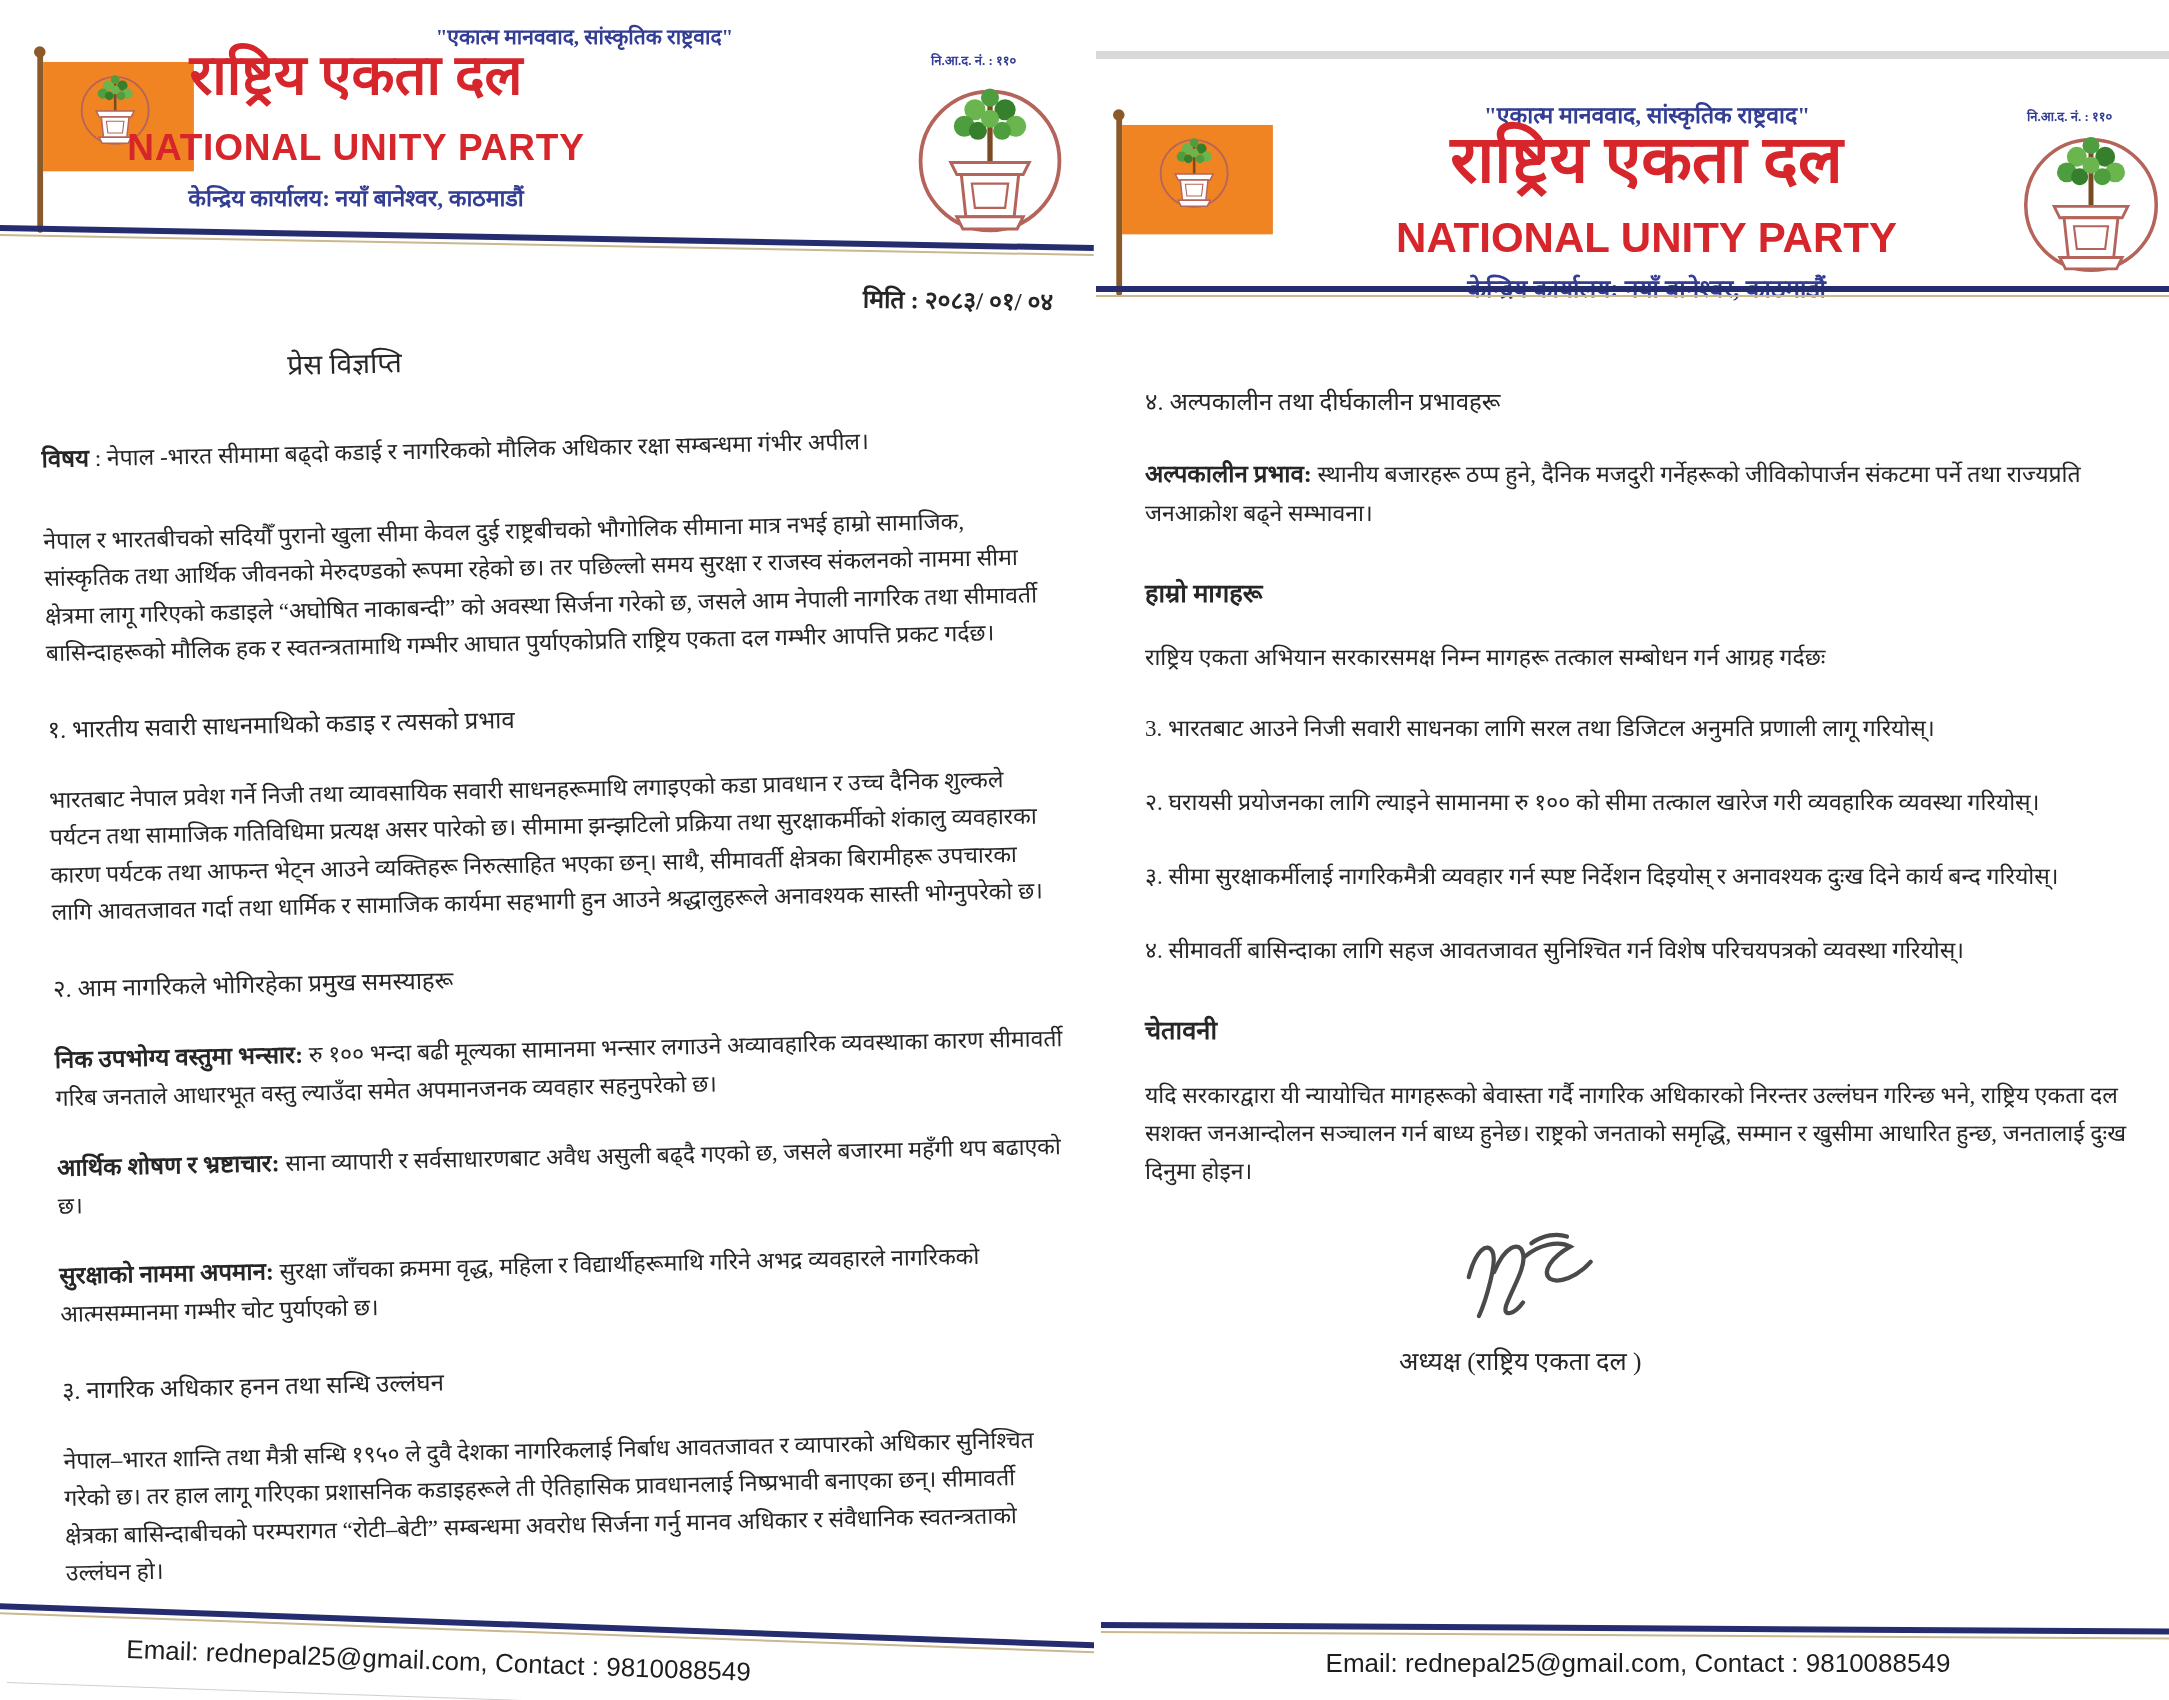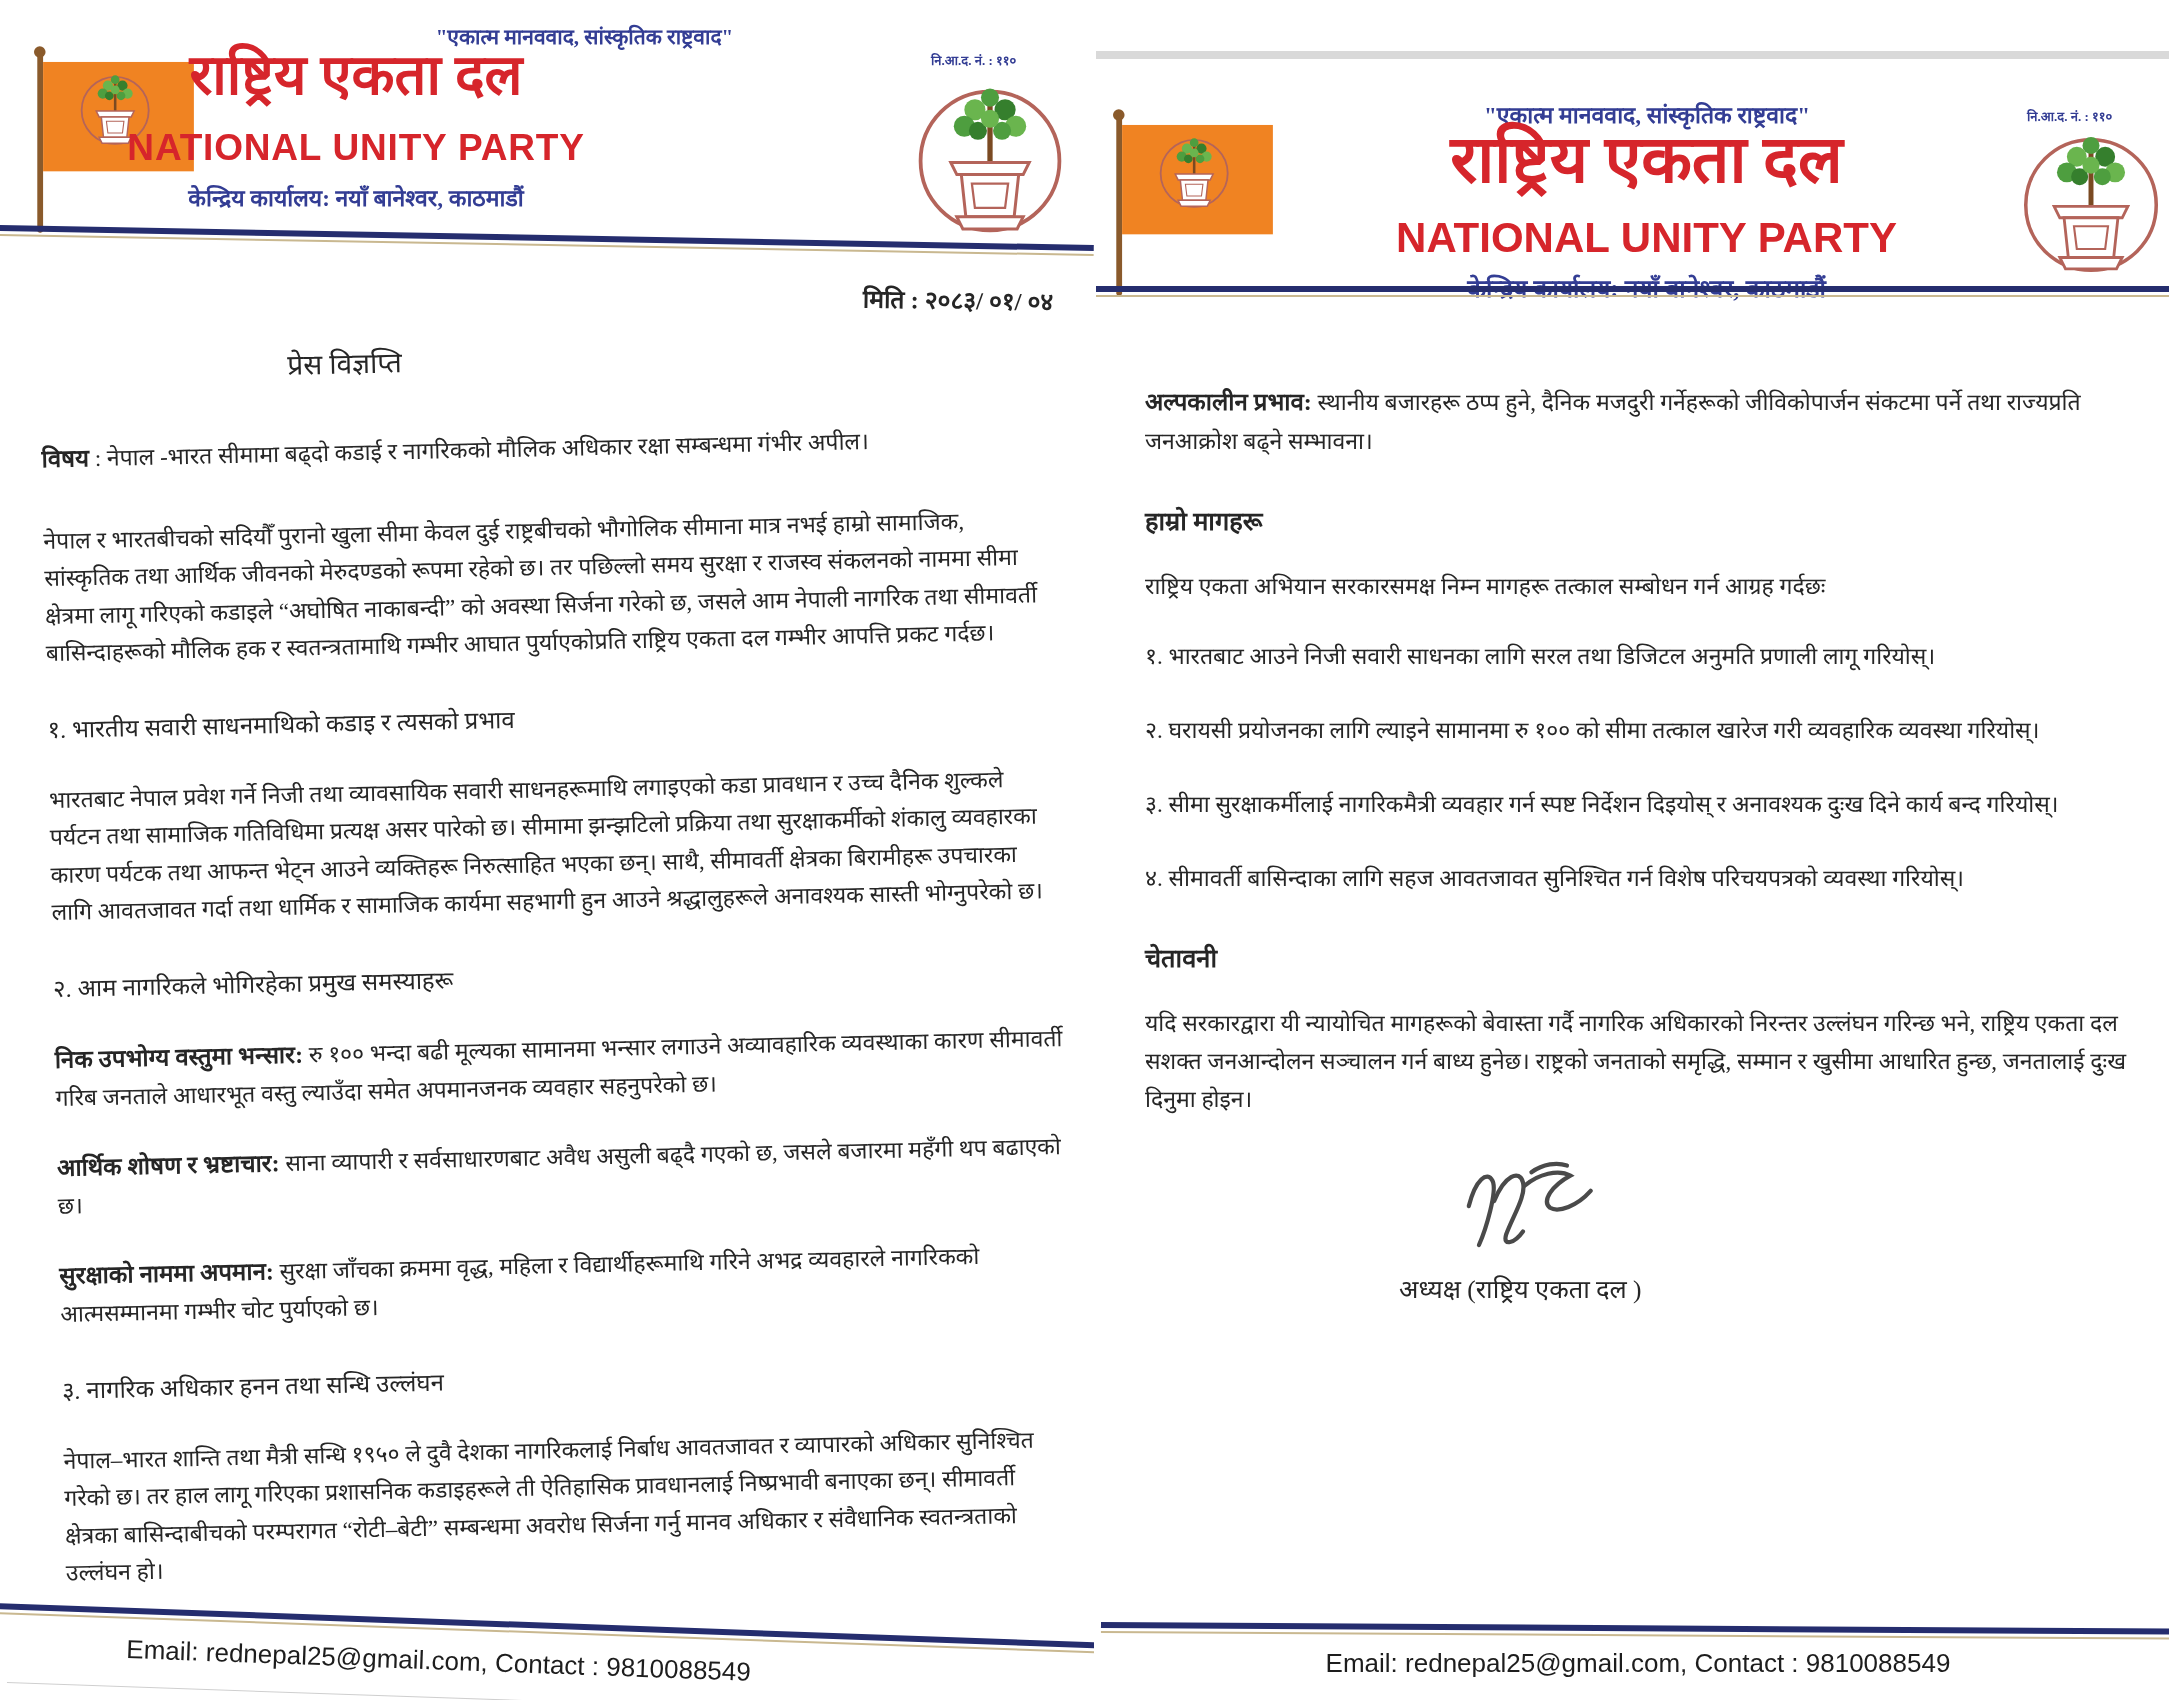--- a/index.html
+++ b/index.html
@@ -151,24 +151,25 @@
   <div class="hdr-np">राष्ट्रिय एकता दल</div>
   <div class="hdr-en">NATIONAL UNITY PARTY</div>
   <div class="hdr-addr">केन्द्रिय कार्यालय: नयाँ बानेश्वर, काठमाडौं</div>
   <div class="hdr-reg">नि.आ.द. नं. : ११०</div>
   <svg class="emblem" viewBox="0 0 100 110">
       <use href="#emblem-art"></use>
     </svg>
   <div class="hdr-rule"></div>
 
   <div class="doc-body">
+    <div class="sec-head" style="margin-top:0">४. अल्पकालीन तथा दीर्घकालीन प्रभावहरू</div>
     <p><b class="lead">अल्पकालीन प्रभाव:</b><span> स्थानीय बजारहरू ठप्प हुने, दैनिक मजदुरी गर्नेहरूको जीविकोपार्जन संकटमा पर्ने तथा राज्यप्रति जनआक्रोश बढ्ने सम्भावना।</span></p>
     <div class="bold-head">हाम्रो मागहरू</div>
     <p>राष्ट्रिय एकता अभियान सरकारसमक्ष निम्न मागहरू तत्काल सम्बोधन गर्न आग्रह गर्दछः</p>
-    <p class="demand">१. भारतबाट आउने निजी सवारी साधनका लागि सरल तथा डिजिटल अनुमति प्रणाली लागू गरियोस्।</p>
+    <p class="demand">3. भारतबाट आउने निजी सवारी साधनका लागि सरल तथा डिजिटल अनुमति प्रणाली लागू गरियोस्।</p>
     <p class="demand">२. घरायसी प्रयोजनका लागि ल्याइने सामानमा रु १०० को सीमा तत्काल खारेज गरी व्यवहारिक व्यवस्था गरियोस्।</p>
     <p class="demand">३. सीमा सुरक्षाकर्मीलाई नागरिकमैत्री व्यवहार गर्न स्पष्ट निर्देशन दिइयोस् र अनावश्यक दुःख दिने कार्य बन्द गरियोस्।</p>
     <p class="demand">४. सीमावर्ती बासिन्दाका लागि सहज आवतजावत सुनिश्चित गर्न विशेष परिचयपत्रको व्यवस्था गरियोस्।</p>
     <div class="bold-head">चेतावनी</div>
     <p>यदि सरकारद्वारा यी न्यायोचित मागहरूको बेवास्ता गर्दै नागरिक अधिकारको निरन्तर उल्लंघन गरिन्छ भने, राष्ट्रिय एकता दल सशक्त जनआन्दोलन सञ्चालन गर्न बाध्य हुनेछ। राष्ट्रको जनताको समृद्धि, सम्मान र खुसीमा आधारित हुन्छ, जनतालाई दुःख दिनुमा होइन।</p>
 
     <div class="sig">
       <svg width="195" height="110" viewBox="0 0 230 130">
         <g fill="none" stroke="#4a4a4a" stroke-width="5" stroke-linecap="round">
           <path d="M22 58 C30 26 44 16 50 28 C56 40 42 86 34 104"></path>

